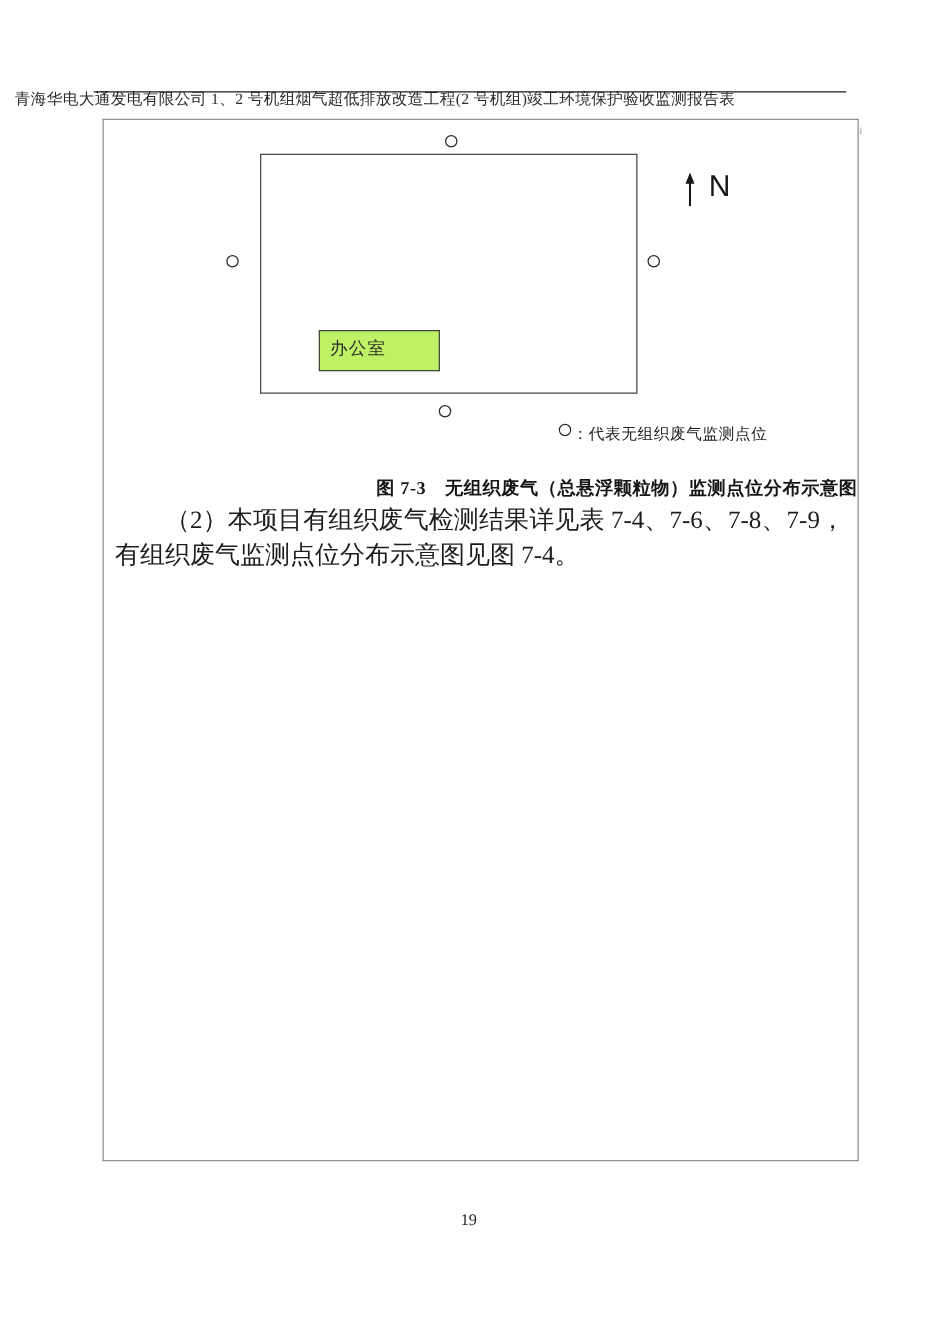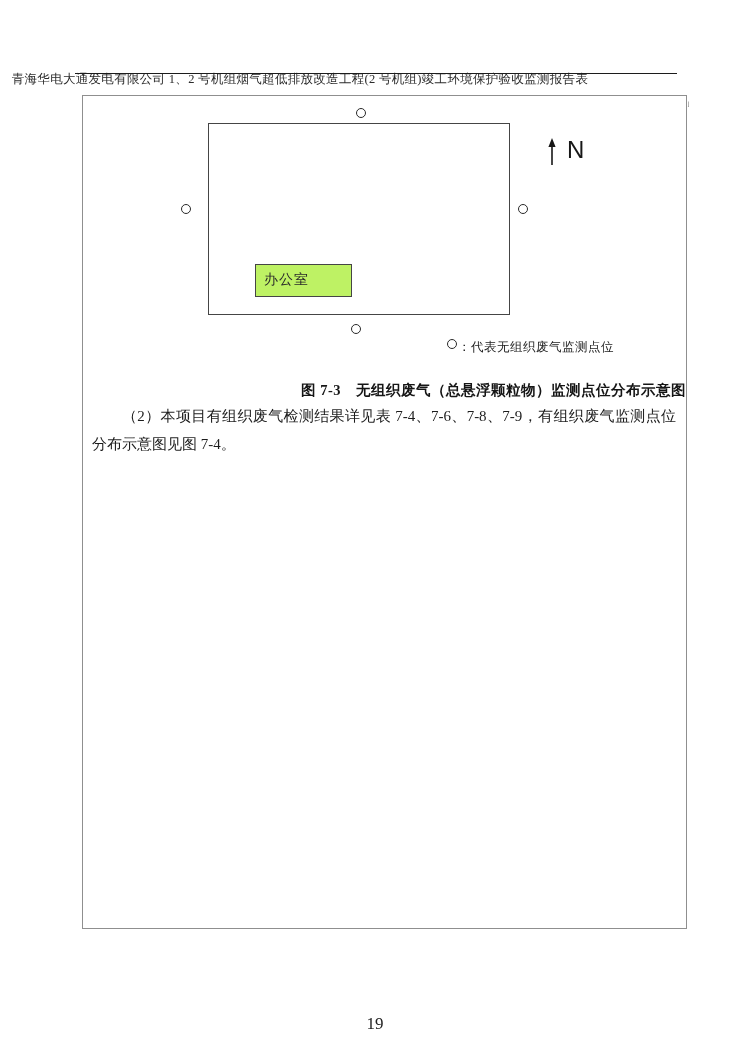--- a/index.html
+++ b/index.html
@@ -153,36 +153,36 @@
     font-size: 14.5px;
     color: #151515;
     letter-spacing: 0.5px;
   }
   .body-paragraph {
     position: absolute;
     left: 9px;
     top: 306px;
     width: 584px;
     margin: 0;
-    font-size: 15px;
+    font-size: 20px;
     line-height: 28px;
     text-align: justify;
     text-justify: inter-ideograph;
     color: #1c1c1c;
   }
   .body-paragraph { text-indent: 2em; }
 
   
   .page-number {
     position: absolute;
-    top: 1014px;
+    top: 968px;
     left: 0;
     width: 750px;
     text-align: center;
-    font-size: 17px;
+    font-size: 13px;
     color: #222222;
   }
 </style>
 </head>
 <body>
 
 <div class="header-title">青海华电大通发电有限公司 1、2 号机组烟气超低排放改造工程(2 号机组)竣工环境保护验收监测报告表</div>
 <div class="header-rule"></div>
 
 <div class="content-frame">

